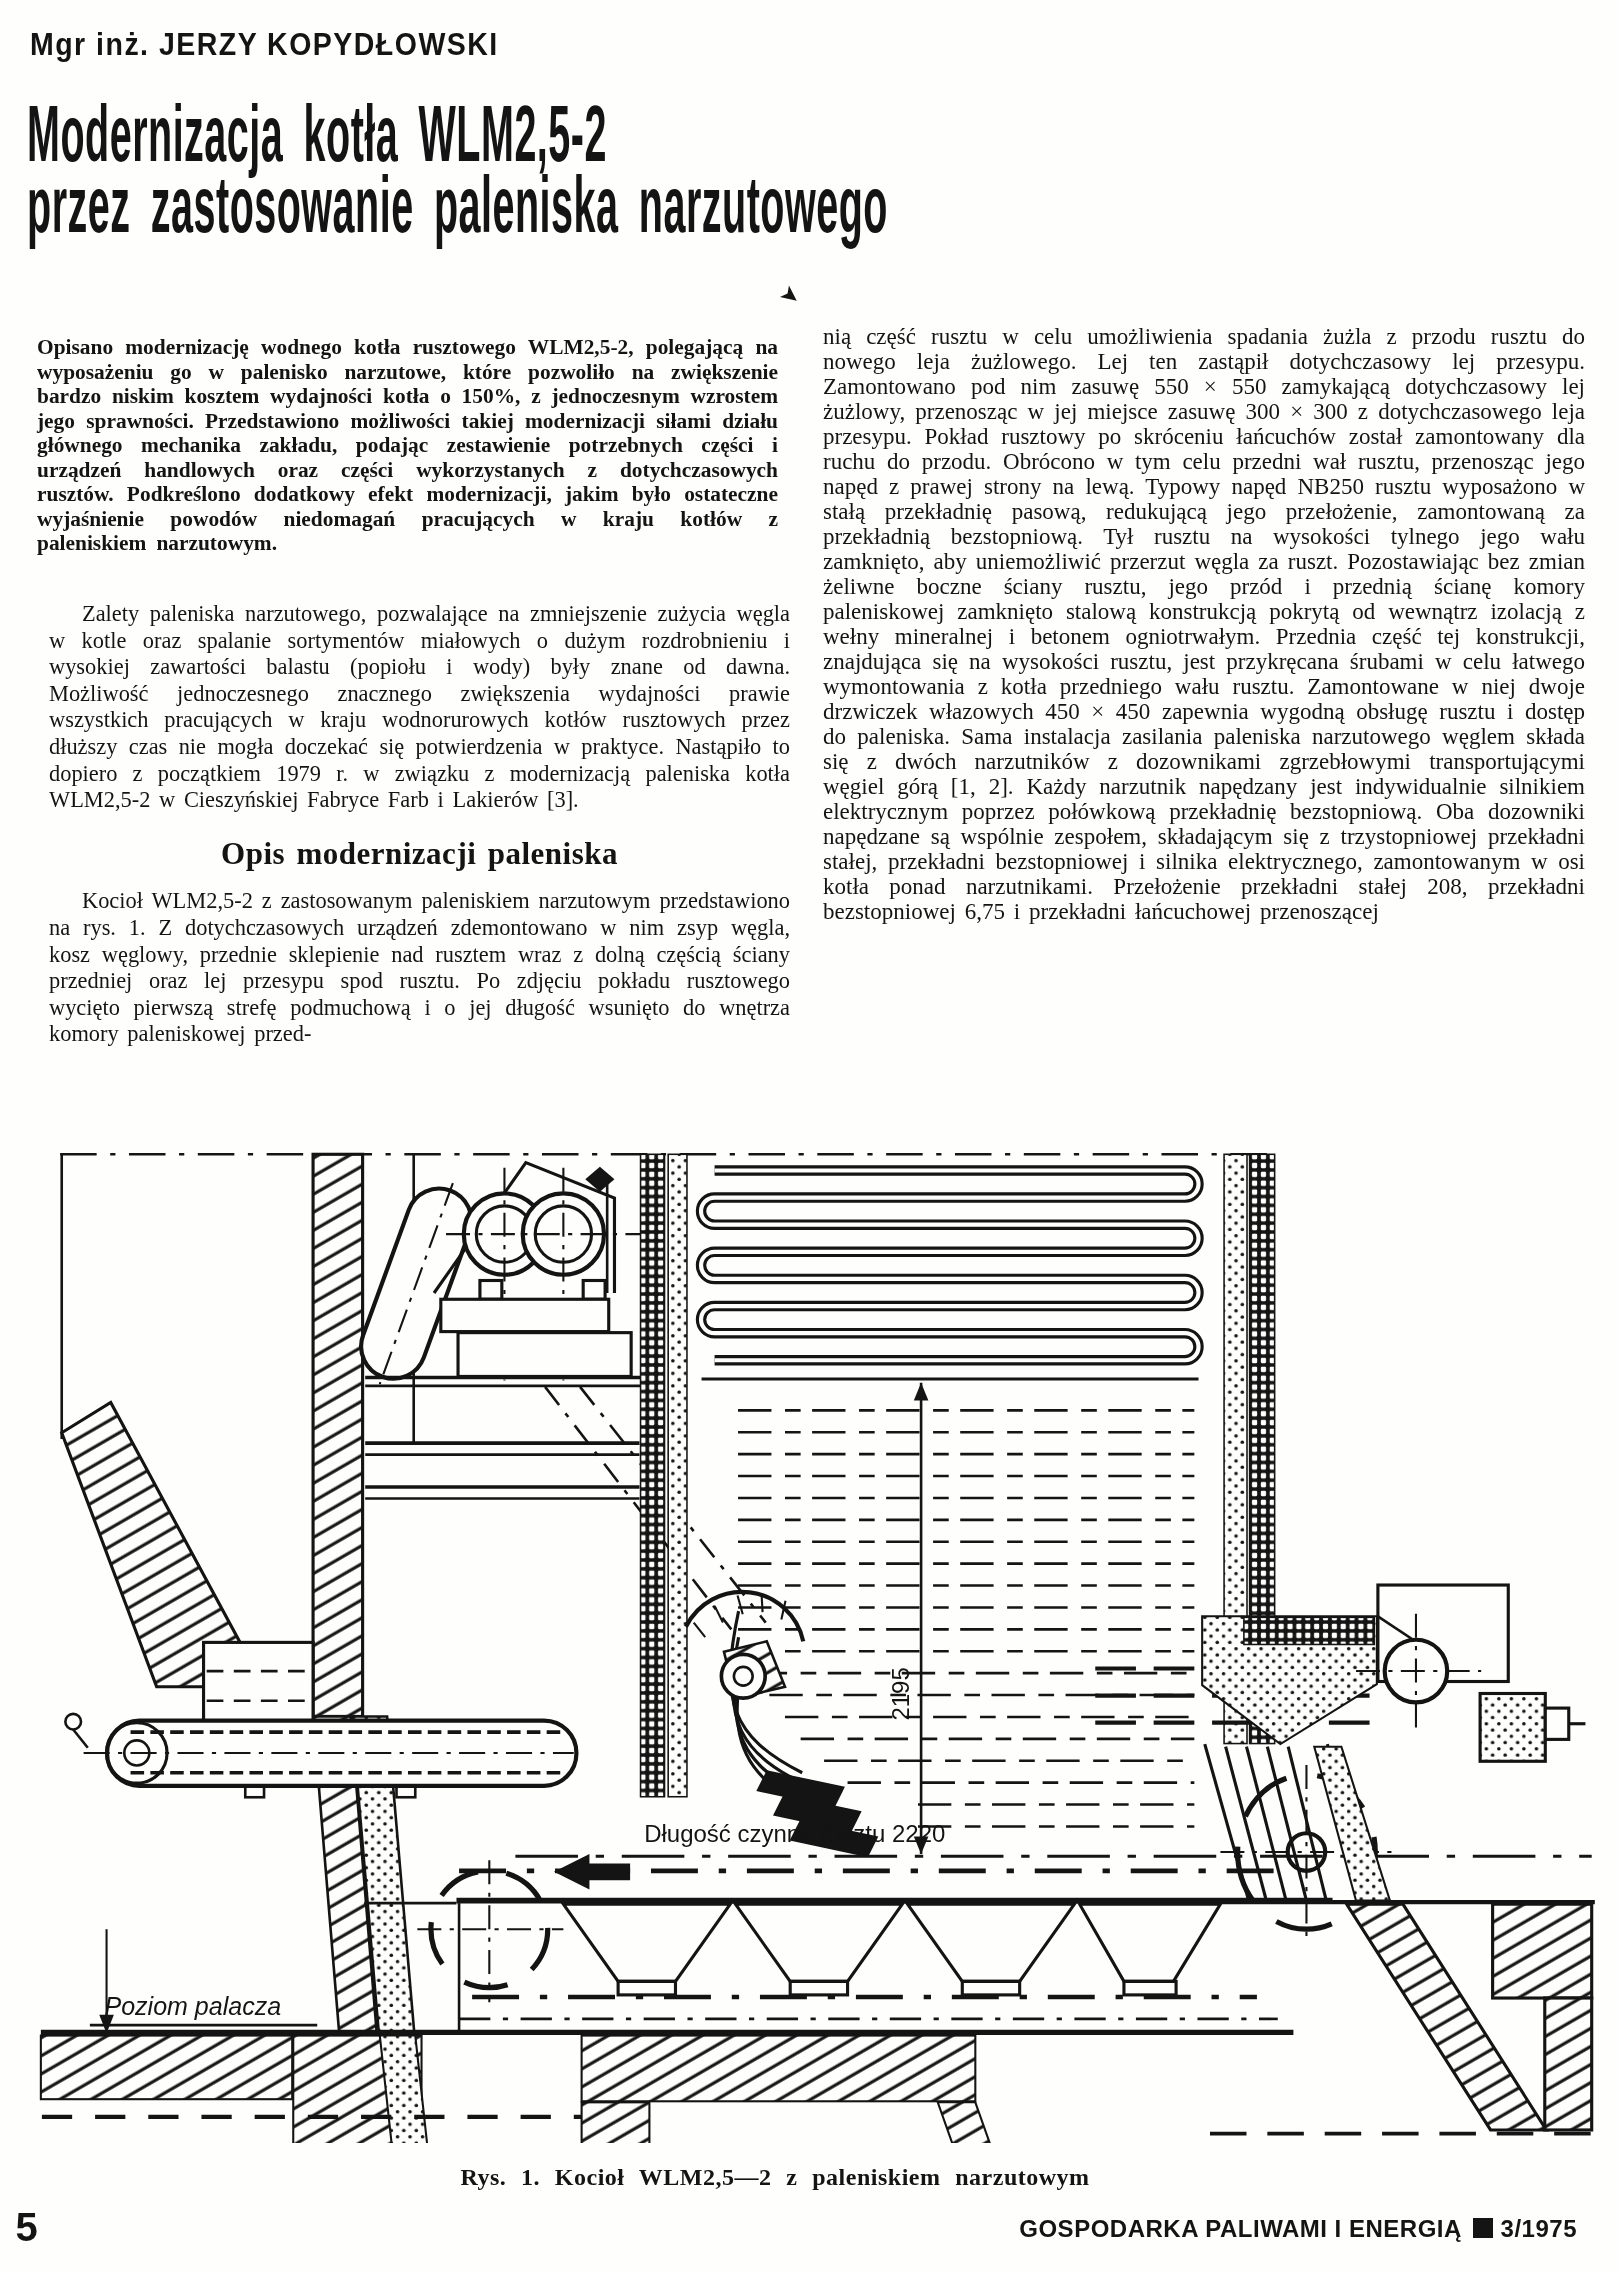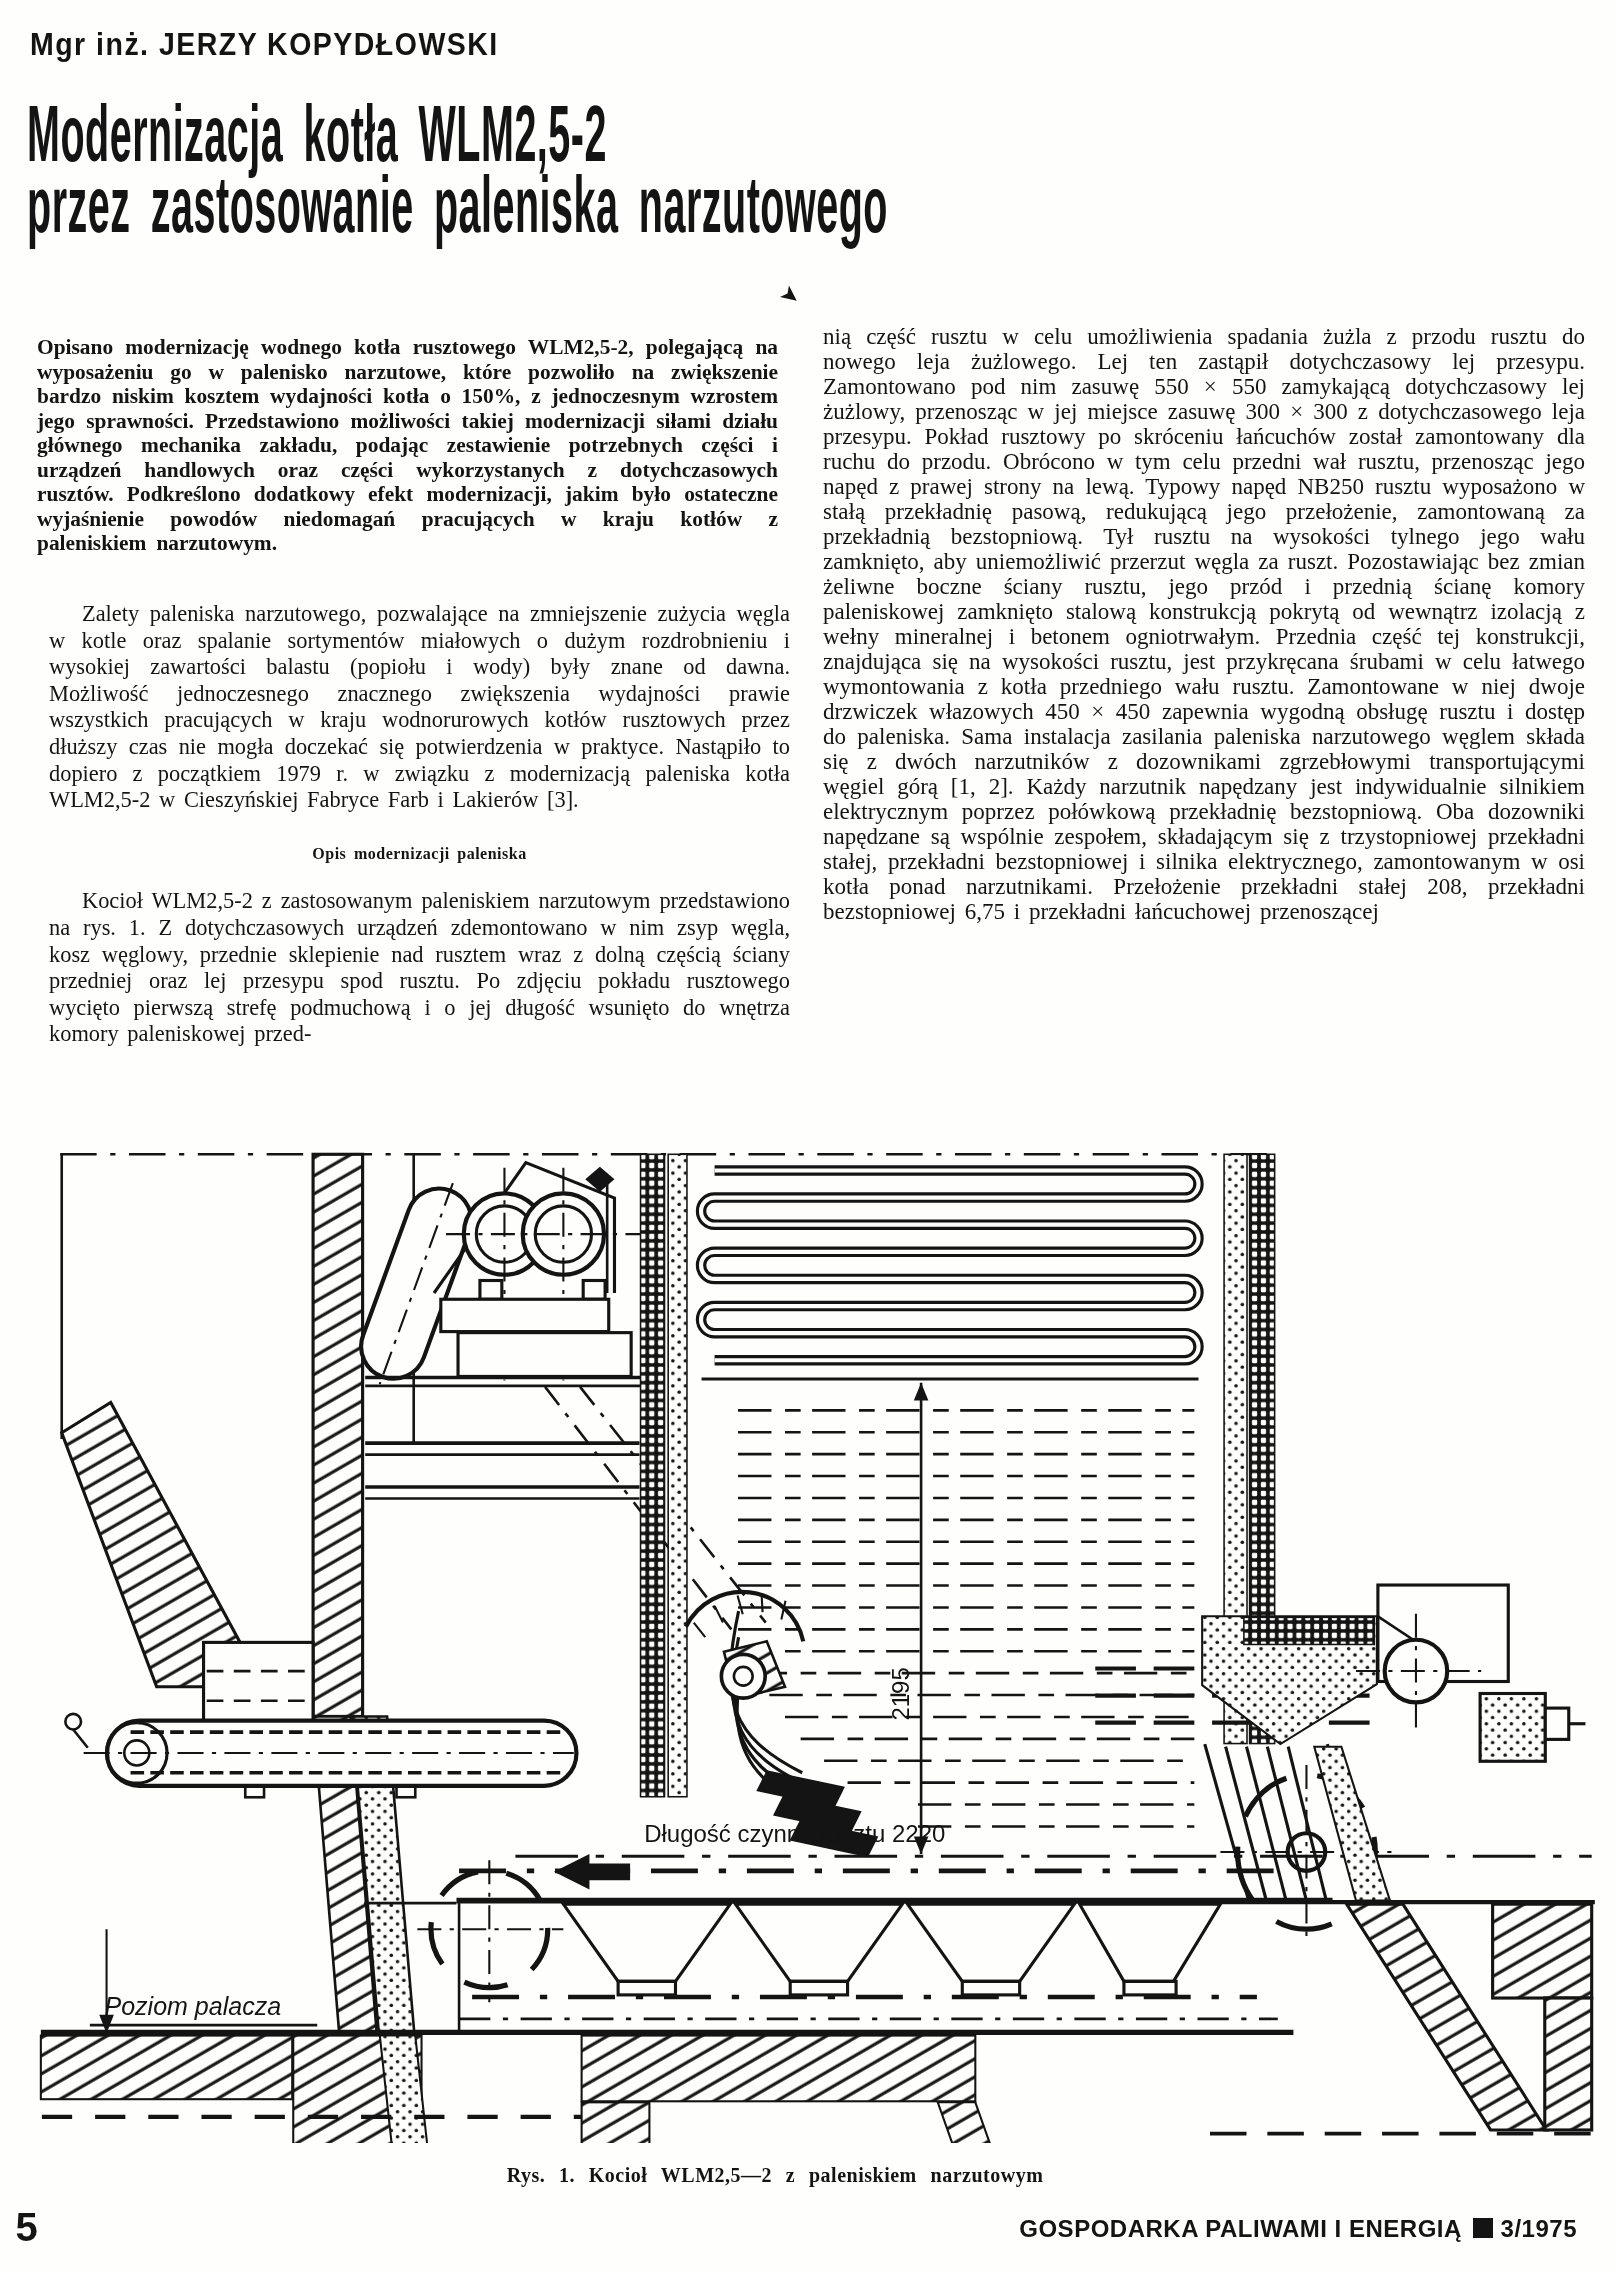--- a/index.html
+++ b/index.html
@@ -20,31 +20,31 @@
   }
   .col{position:absolute;text-align:justify;}
   .col p{margin:8px;}
   .abstract{
     left:29px;top:327px;width:757px;font-weight:700;font-size:21.4px;line-height:24.5px;
     word-spacing:4.7px;
   }
   .leftbody{left:41px;top:593px;width:757px;font-size:22.4px;line-height:26.6px;word-spacing:3.1px;}
   .leftbody p.indent{text-indent:33px;}
   .sect{
-    margin:27px 0 21px 0;text-align:center;font-weight:700;font-size:16px;letter-spacing:0.5px;
+    margin:27px 0 21px 0;text-align:center;font-weight:700;font-size:31px;letter-spacing:0.5px;
   }
   .rightbody{left:815px;top:316px;width:778px;font-size:23px;line-height:25px;word-spacing:3.1px;}
   .strayarrow{
     position:absolute;left:781px;top:282px;font-size:23px;color:#141414;
     transform:rotate(38deg);font-family:"DejaVu Sans",sans-serif;
   }
   .figure{position:absolute;left:0;top:1147px;width:1619px;height:996px;}
   .caption{
     position:absolute;left:0;top:2164px;width:1550px;text-align:center;
-    font-weight:700;font-size:20px;word-spacing:8.3px;letter-spacing:0.5px;
+    font-weight:700;font-size:24px;word-spacing:8.3px;letter-spacing:0.5px;
   }
   .pagenum{
     position:absolute;left:15.6px;top:2205px;
     font-family:"Liberation Sans",sans-serif;font-weight:700;font-size:40px;
   }
   .journal{
     position:absolute;right:42px;top:2215px;white-space:nowrap;
     font-family:"Liberation Sans",sans-serif;font-weight:700;font-size:24px;letter-spacing:0.5px;
   }
   .journal .sq{display:inline-block;width:20px;height:20px;background:#141414;margin:0 7.3px 0 11.5px;vertical-align:-1px;}

